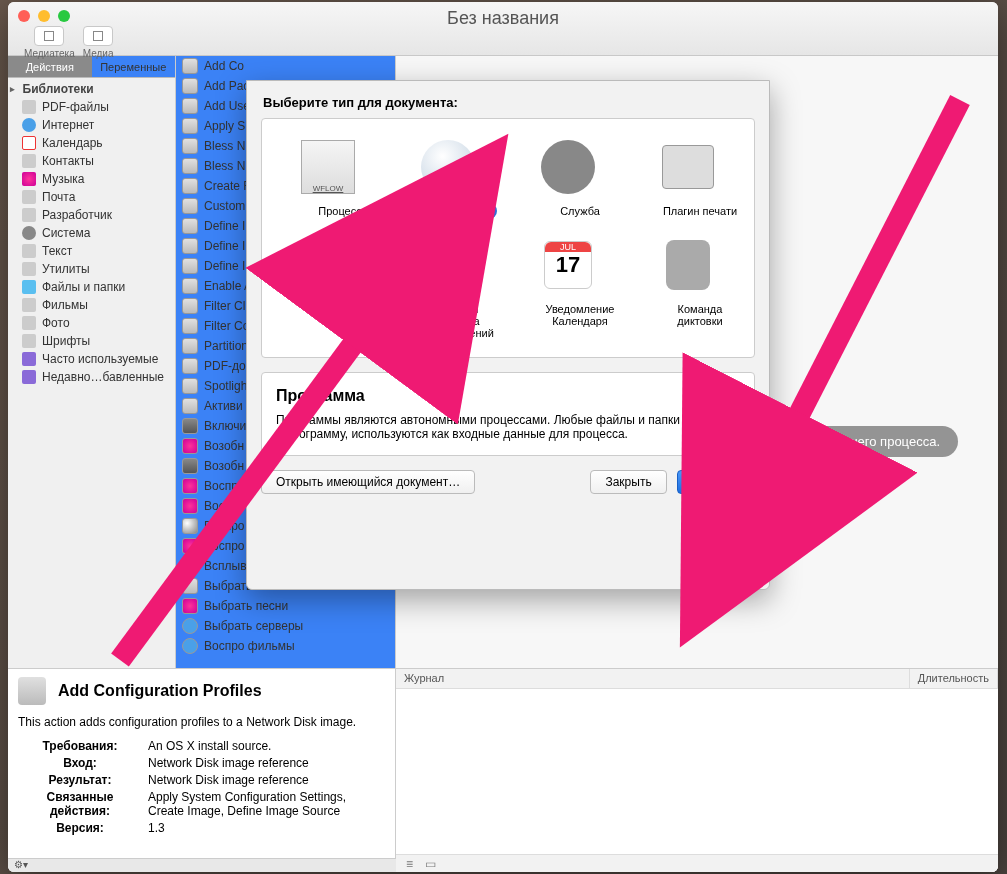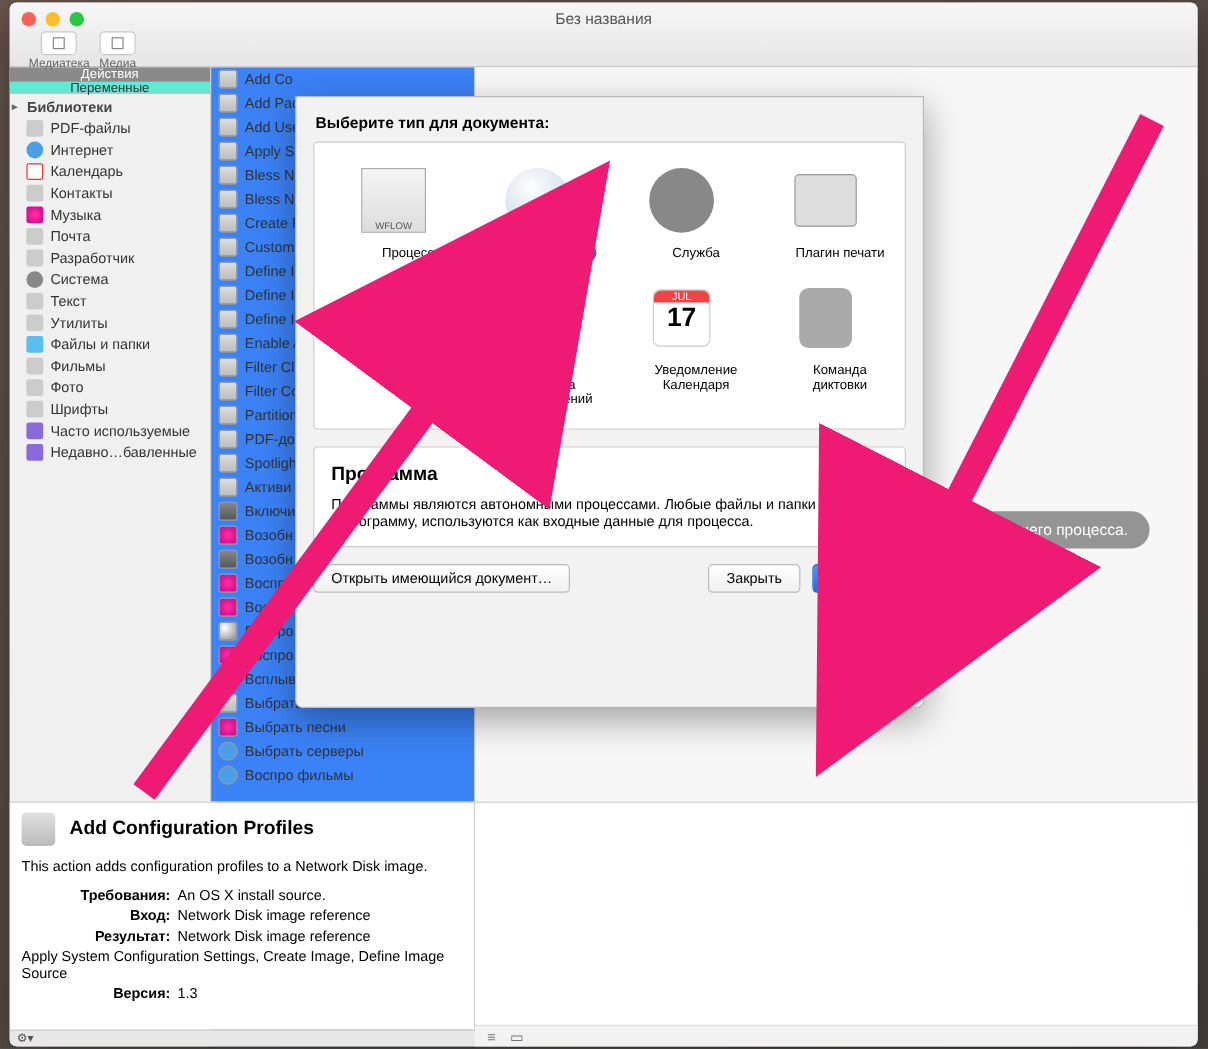--- a/index.html
+++ b/index.html
@@ -5,31 +5,31 @@
 * { box-sizing: border-box; margin: 0; padding: 0; font-family: -apple-system, "Helvetica Neue", Arial, sans-serif; }
 body { background: #3a3a3a; width: 1007px; height: 874px; overflow: hidden; position: relative; }
 .bgpic { position:absolute; inset:0; background: linear-gradient(135deg,#6b5a4e,#4d4540); }
 
 .window { position:absolute; left:8px; top:2px; width:990px; height:870px; background:#ececec; border-radius:6px; box-shadow:0 8px 40px rgba(0,0,0,0.5); overflow:hidden; display:flex; flex-direction:column; }
 
 .titlebar { height:54px; background:linear-gradient(#f6f6f6,#e6e6e6); border-bottom:1px solid #c8c8c8; position:relative; }
 .traffic { position:absolute; left:10px; top:8px; display:flex; gap:8px; }
 .dot { width:12px; height:12px; border-radius:50%; }
 .dot.red { background:#ff5f57; } .dot.yellow { background:#ffbd2e; } .dot.green { background:#28c940; }
-.title { position:absolute; left:50%; top:6px; transform:translateX(-50%); font-size:13px; color:#555; }
+.title { position:absolute; left:50%; top:6px; transform:translateX(-50%); font-size:18px; color:#555; }
 .tb-left { position:absolute; left:16px; top:24px; display:flex; gap:8px; }
 .tb-right { position:absolute; right:10px; top:24px; display:flex; gap:4px; }
 .tb-btn { display:flex; flex-direction:column; align-items:center; font-size:10px; color:#666; gap:2px; }
 .tb-icon { width:30px; height:20px; background:#fff; border:1px solid #c8c8c8; border-radius:4px; display:flex; align-items:center; justify-content:center;}
 .rec { width:10px; height:10px; background:#e83535; border-radius:50%;}
 .tri { width:0; height:0; border-left:8px solid #888; border-top:5px solid transparent; border-bottom:5px solid transparent;}
 
 .body { flex:1; display:flex; overflow:hidden; }
 .sidebar1 { width:168px; background:#f0f0f0; border-right:1px solid #ccc; font-size:12px; }
-.segctrl { height:22px; background:#5eead4; display:flex; border-bottom:1px solid #bbb;flex-direction:column;}
+.segctrl { height:22px; background:#3b82f6; display:flex; border-bottom:1px solid #bbb;}
 .seg { flex:1; display:flex; align-items:center; justify-content:center; font-size:11px; color:#333;}
 .seg.active { background:#8a8a8a; color:#fff;}
 .lib-list { padding:2px 0; }
 .lib-row { padding:2px 4px 2px 14px; display:flex; align-items:center; gap:6px; color:#333; }
 .lib-row.hdr { padding-left:2px; font-weight:600; color:#444;}
 .lib-row.hdr::before { content:"▸"; font-size:9px; color:#666; margin-right:2px;}
 .li-icon { width:14px; height:14px; border-radius:2px; display:inline-block; flex-shrink:0;}
 .li-cal { background:#fff; border:1px solid #e33; }
 .li-itunes { background:radial-gradient(circle,#f39,#c09);}
 .li-globe { background:#4aa0e8; border-radius:50%;}
@@ -46,21 +46,21 @@
 .act-icon.pref { background:radial-gradient(circle at 30% 30%,#fff,#888);}
 
 .canvas { flex:1; background:#f7f7f7; position:relative;}
 .hint { position:absolute; right:40px; top:370px; background:rgba(130,130,130,0.85); color:#fff; padding:8px 18px; border-radius:16px; font-size:13px;}
 
 .info-panel { position:absolute; left:0; bottom:14px; width:388px; height:190px; background:#fff; border-top:1px solid #ccc; border-right:1px solid #ccc; padding:8px 10px; font-size:12px;}
 .info-title { font-size:16px; font-weight:700; margin-bottom:10px; display:flex; align-items:center; gap:12px;}
 .info-title .ic { width:28px; height:28px; background:linear-gradient(#e0e0e0,#bbb); border-radius:4px;}
 .info-desc { margin-bottom:10px;}
 .info-row { display:flex; margin-bottom:3px;}
-.info-lbl { width:130px; text-align:right; font-weight:600; padding-right:6px;}
+.info-lbl { width:130px; text-align:center; font-weight:600; padding-right:6px;}
 .info-val { flex:1;}
 .statusbar { position:absolute; left:0; bottom:0; width:388px; height:14px; background:#e8e8e8; border-top:1px solid #ccc; font-size:10px; padding-left:6px; color:#555;}
 
 .log-area { position:absolute; left:388px; bottom:0; right:0; height:204px; background:#fff; border-top:1px solid #ccc;}
 .log-hdr { height:20px; background:#f2f2f2; border-bottom:1px solid #ddd; display:flex; font-size:11px; color:#555;}
 .log-hdr div { padding:3px 8px; border-right:1px solid #ddd;}
 .log-hdr .j { flex:1;}
 .log-foot { position:absolute; bottom:0; left:0; right:0; height:18px; background:#f2f2f2; border-top:1px solid #ddd; display:flex; gap:12px; padding-left:10px; align-items:center; color:#777; font-size:12px;}
 
 
@@ -84,21 +84,21 @@
 
 .gear-shape { width:54px; height:54px; border-radius:50%; background:#888; position:relative;}
 .printer-shape { width:52px; height:44px; background:#ddd; border-radius:4px; border:1px solid #999;}
 .folder-shape { width:56px; height:44px; background:#6dd2f5; border-radius:4px;}
 .cal-shape { width:48px; height:48px; background:#fff; border:1px solid #ccc; border-radius:6px; display:flex; flex-direction:column; font-size:9px; align-items:center;}
 .cal-shape .m { background:#e44; color:#fff; width:100%; text-align:center; border-radius:6px 6px 0 0;}
 .cal-shape .d { font-size:22px; font-weight:600;}
 .cam-shape { width:52px; height:40px; background:#888; border-radius:6px;}
 .mic-shape { width:44px; height:50px; background:#aaa; border-radius:8px; position:relative;}
 .robot-shape { width:54px; height:54px; background:radial-gradient(circle at 40% 30%,#fff,#bcd); border-radius:50%;}
-.wflow-shape { width:54px; height:54px; background:linear-gradient(#f5f5f5,#ddd); border:1px solid #aaa; display:flex; align-items:flex-end; justify-content:center; font-size:8px; color:#555;}
+.wflow-shape { width:54px; height:54px; background:linear-gradient(#f5f5f5,#ddd); border:1px solid #aaa; display:flex; align-items:flex-end; justify-content:center; font-size:8px; color:#555;text-decoration:underline;}
 </style>
 </head>
 <body>
 
 <div class="bgpic"></div>
 
 <div class="window">
   <div class="titlebar">
     <div class="traffic">
       <div class="dot red"></div>
@@ -344,31 +344,36 @@
         </div>
         <div class="info-row">
           <div class="info-lbl">Вход:</div>
           <div class="info-val">Network Disk image reference</div>
         </div>
         <div class="info-row">
           <div class="info-lbl">Результат:</div>
           <div class="info-val">Network Disk image reference</div>
         </div>
         <div class="info-row">
+          <div class="info-lbl">Связанные действия:</div>
           <div class="info-val">Apply System Configuration Settings, Create Image, Define Image Source</div>
         </div>
         <div class="info-row">
           <div class="info-lbl">Версия:</div>
           <div class="info-val">1.3</div>
         </div>
       </div>
   </div>
   <div class="statusbar"><span>⚙︎▾</span></div>
 
   <div class="log-area">
+    <div class="log-hdr">
+      <div class="j">Журнал</div>
+      <div>Длительность</div>
+    </div>
     <div class="log-foot">
       <span>≡</span>
       <span>▭</span>
     </div>
   </div>
 </div>
 
 <div class="sheet">
   <div class="sheet-hdr">Выберите тип для документа:</div>
   <div class="type-grid" id="type-grid">

